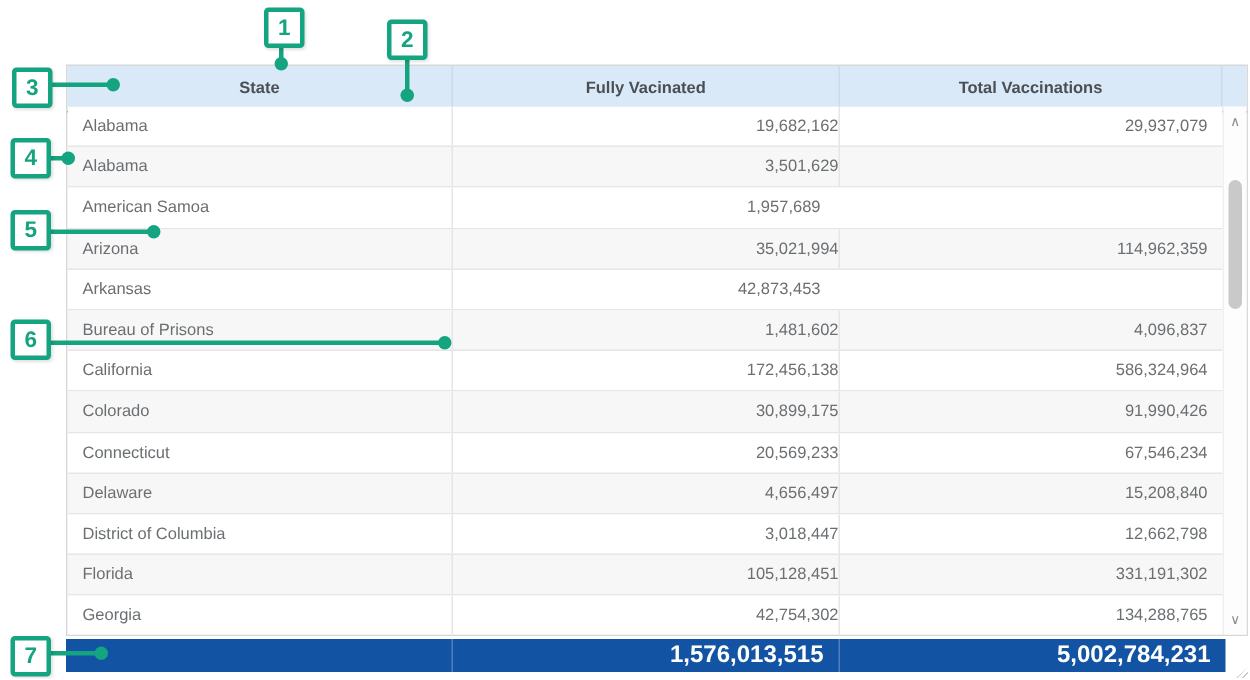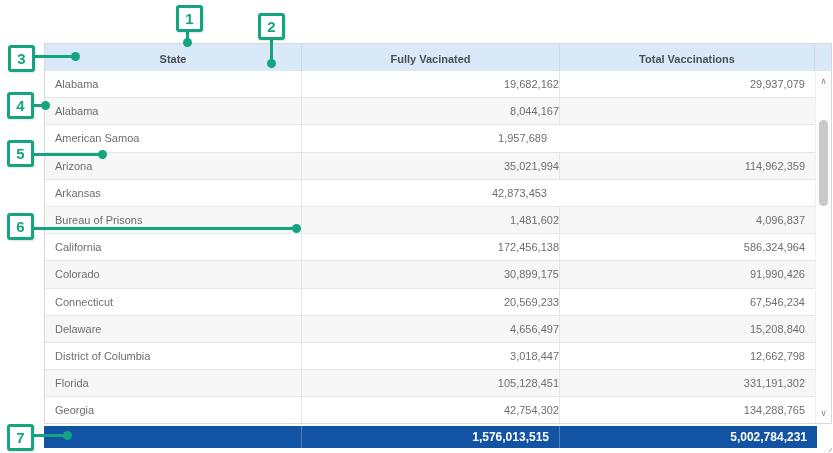--- a/index.html
+++ b/index.html
@@ -74,21 +74,21 @@
 
   
   .totals-row {
     position:absolute; left:44px; top:426px;
     width:773px; height:22px;
     background:#1254a3;
     display:flex;
   }
   .totals-row .tcell {
     display:flex; align-items:center; justify-content:flex-end;
-    font-size:12px; font-weight:700; color:#ffffff;
+    font-size:16px; font-weight:700; color:#ffffff;
     padding-right:10px; height:100%;
     border-right:1px solid #4f7fbd;
   }
   .tcell.c1 { width:258px; }
   .tcell.c2 { width:258px; }
   .tcell.c3 { width:257px; border-right:none; }
 
   .resize-grip {
     position:absolute; right:1px; top:445px;
     width:8px; height:7px;
@@ -158,21 +158,21 @@
     </div>
 
     <div class="table-body">
         <div class="trow">
         <div class="cell c1">Alabama</div>
         <div class="cell c2">19,682,162</div>
         <div class="cell c3">29,937,079</div>
       </div>
         <div class="trow alt">
         <div class="cell c1">Alabama</div>
-        <div class="cell c2">8,044,167</div>
+        <div class="cell c2">3,501,629</div>
       </div>
         <div class="trow">
         <div class="cell c1">American Samoa</div>
         <div class="cell c3">1,957,689</div>
       </div>
         <div class="trow alt">
         <div class="cell c1">Arizona</div>
         <div class="cell c2">35,021,994</div>
         <div class="cell c3">114,962,359</div>
       </div>

